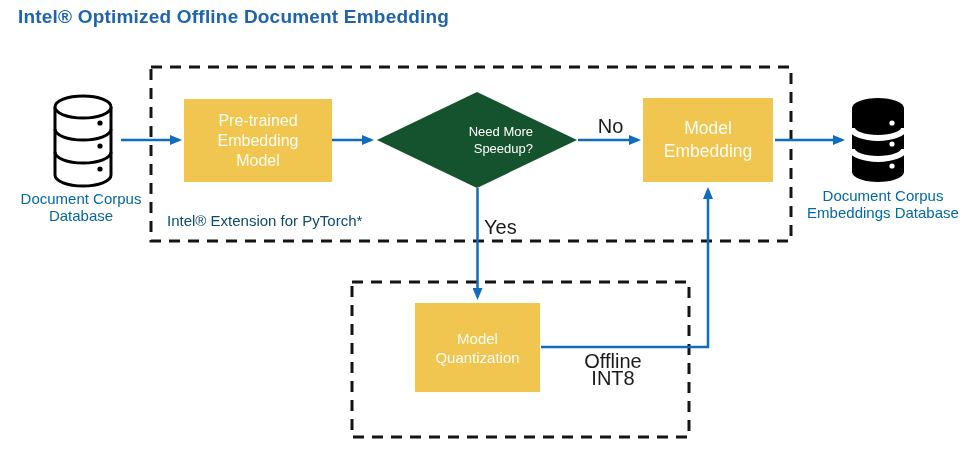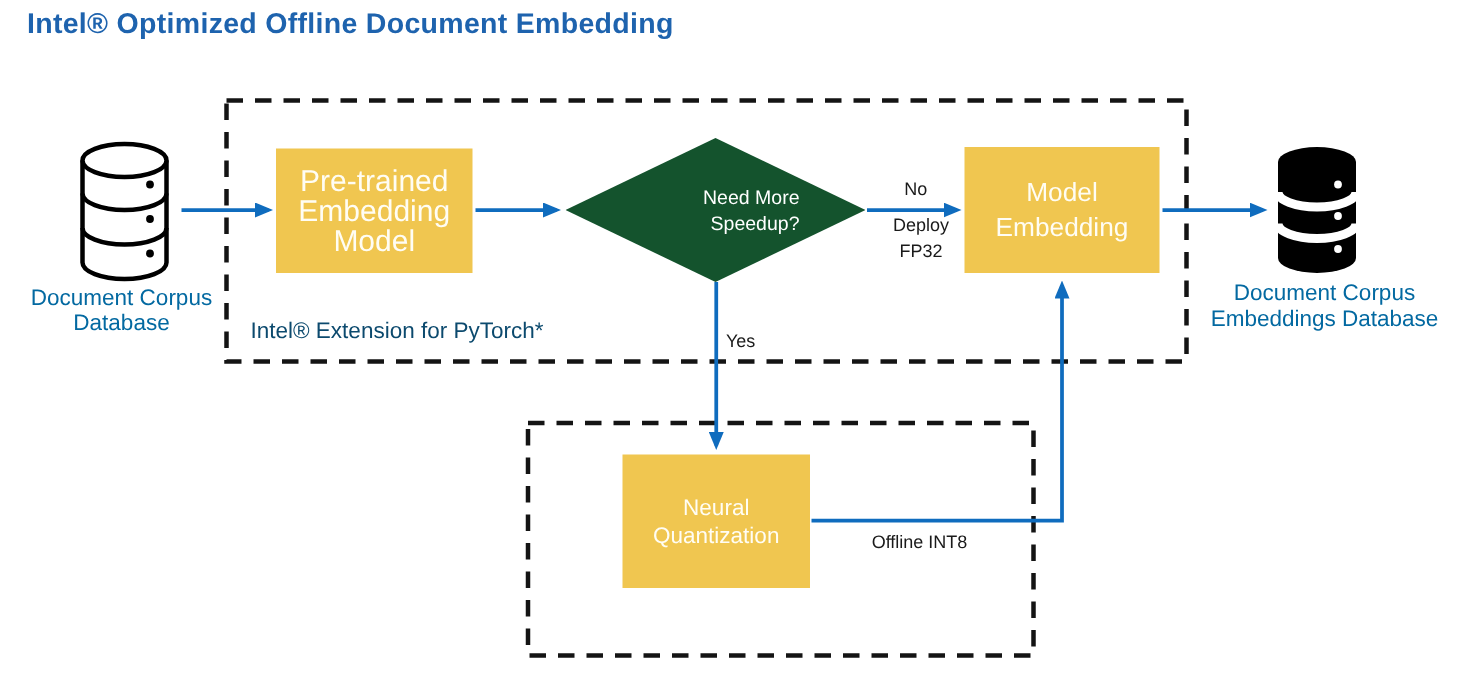--- a/index.html
+++ b/index.html
@@ -10,34 +10,34 @@
   .abs{position:absolute;}
   #title{
     left:18px;top:6px;font-size:19px;font-weight:700;color:#1E63AE;letter-spacing:.2px;
   }
   svg.overlay{position:absolute;left:0;top:0;width:971px;height:454px;}
   .node{
     position:absolute;background:#F0C650;display:flex;align-items:center;justify-content:center;
     text-align:center;color:#FFFDF4;
   }
   .node span{display:block;}
-  #node-pretrained{left:184px;top:99px;width:131px;height:83px;font-size:20px;line-height:20px;align-items:center;}
+  #node-pretrained{left:184px;top:99px;width:148px;height:83px;font-size:16px;line-height:20px;align-items:center;}
   #node-pretrained span{width:112px;}
   #node-embedding{left:643px;top:98px;width:130px;height:84px;font-size:17.5px;line-height:23px;}
   #node-embedding span{width:112px;}
   #node-quantization{left:415px;top:303px;width:125px;height:89px;font-size:15px;line-height:19px;}
   #node-quantization span{width:100px;}
   #decision{
     position:absolute;left:377px;top:92px;width:200px;height:96px;background:#14532d;
     clip-path:polygon(50% 0,100% 50%,50% 100%,0 50%);
     display:flex;align-items:center;justify-content:center;text-align:right;
     color:#ffffff;font-size:13px;line-height:17px;
   }
   #decision span{width:112px;}
-  .edge-label{position:absolute;font-size:12px;line-height:17px;color:#1a1a1a;text-align:center;}
+  .edge-label{position:absolute;font-size:20px;line-height:17px;color:#1a1a1a;text-align:center;}
   #label-no{left:583px;top:118px;width:55px;}
   #label-fp32{left:585px;top:142px;width:58px;}
   #label-yes{left:484px;top:219px;width:40px;text-align:left;}
   #label-int8{left:563px;top:353px;width:100px;}
   .container-label{position:absolute;font-size:15px;color:#0c4a6e;}
   #label-ipex{left:167px;top:212px;}
   #label-inc{left:365px;top:412px;}
   .db-label{position:absolute;font-size:15px;line-height:17px;text-align:center;color:#0369a1;}
   #label-db-left{left:4px;top:190px;width:154px;}
   #label-db-right{left:798px;top:187px;width:170px;}
@@ -94,25 +94,24 @@
 
   <div id="decision">
     <span>Need More Speedup?</span>
   </div>
 
   <div id="node-embedding" class="node">
     <span>Model Embedding</span>
   </div>
 
   <div id="node-quantization" class="node">
-    <span>Neural Quantization</span>
+    <span>Model Quantization</span>
   </div>
 
   <div id="label-no" class="edge-label">No</div>
-  <div id="label-fp32" class="edge-label">Deploy FP32</div>
   <div id="label-yes" class="edge-label">Yes</div>
   <div id="label-int8" class="edge-label">Offline INT8</div>
 
   <div id="label-ipex" class="container-label">Intel® Extension for PyTorch*</div>
 
   <div id="icon-db-right" class="db-icon">
     <svg width="64" height="88" viewBox="0 0 64 88">
       <path d="M6,12 A26,10 0 0 1 58,12 V76 A26,10 0 0 1 6,76 Z" fill="#000"></path>
       <path d="M6,32 A26,10 0 0 0 58,32" fill="none" stroke="#fff" stroke-width="6"></path>
       <path d="M6,53 A26,10 0 0 0 58,53" fill="none" stroke="#fff" stroke-width="6"></path>

